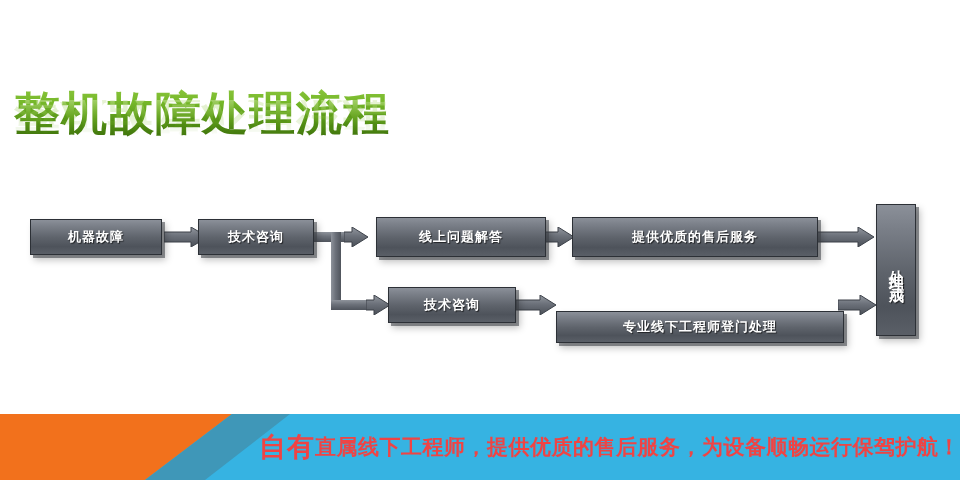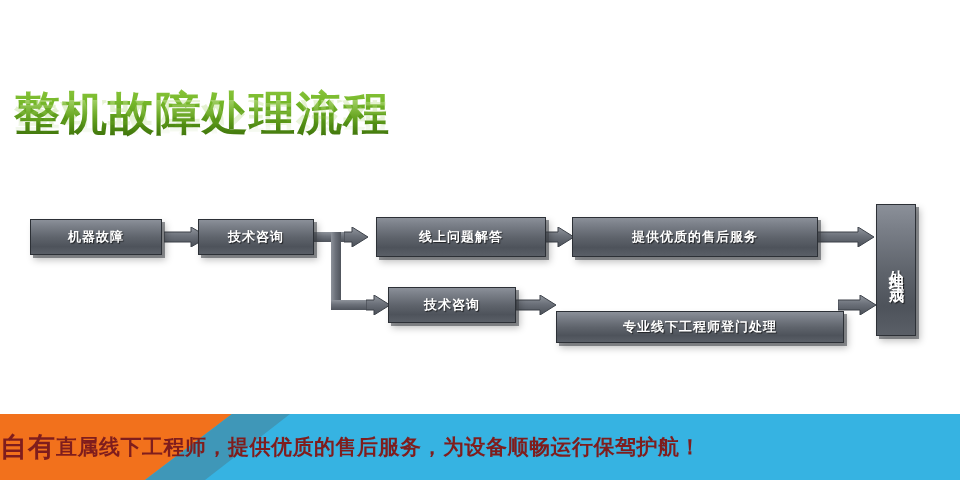--- a/index.html
+++ b/index.html
@@ -92,22 +92,22 @@
   .bar.v{background:linear-gradient(90deg,#8e939b 0%,#6c717a 45%,#4f545c 100%);}
 
   
   .banner{
     position:absolute;left:0;top:414px;width:960px;height:66px;
     overflow:hidden;
   }
   .banner svg{position:absolute;left:0;top:0;}
   .banner-text{
     position:absolute;left:0;top:0;width:960px;height:66px;
-    display:flex;align-items:center;justify-content:flex-start;
-    color:#7f1d1d;
+    display:flex;align-items:center;justify-content:flex-end;
+    color:#ef4444;
     font-weight:700;
     font-size:21px;
     letter-spacing:.5px;
     white-space:nowrap;
   }
   .banner-text .lead{
     font-size:27px;
     font-weight:700;
     letter-spacing:1px;
   }

